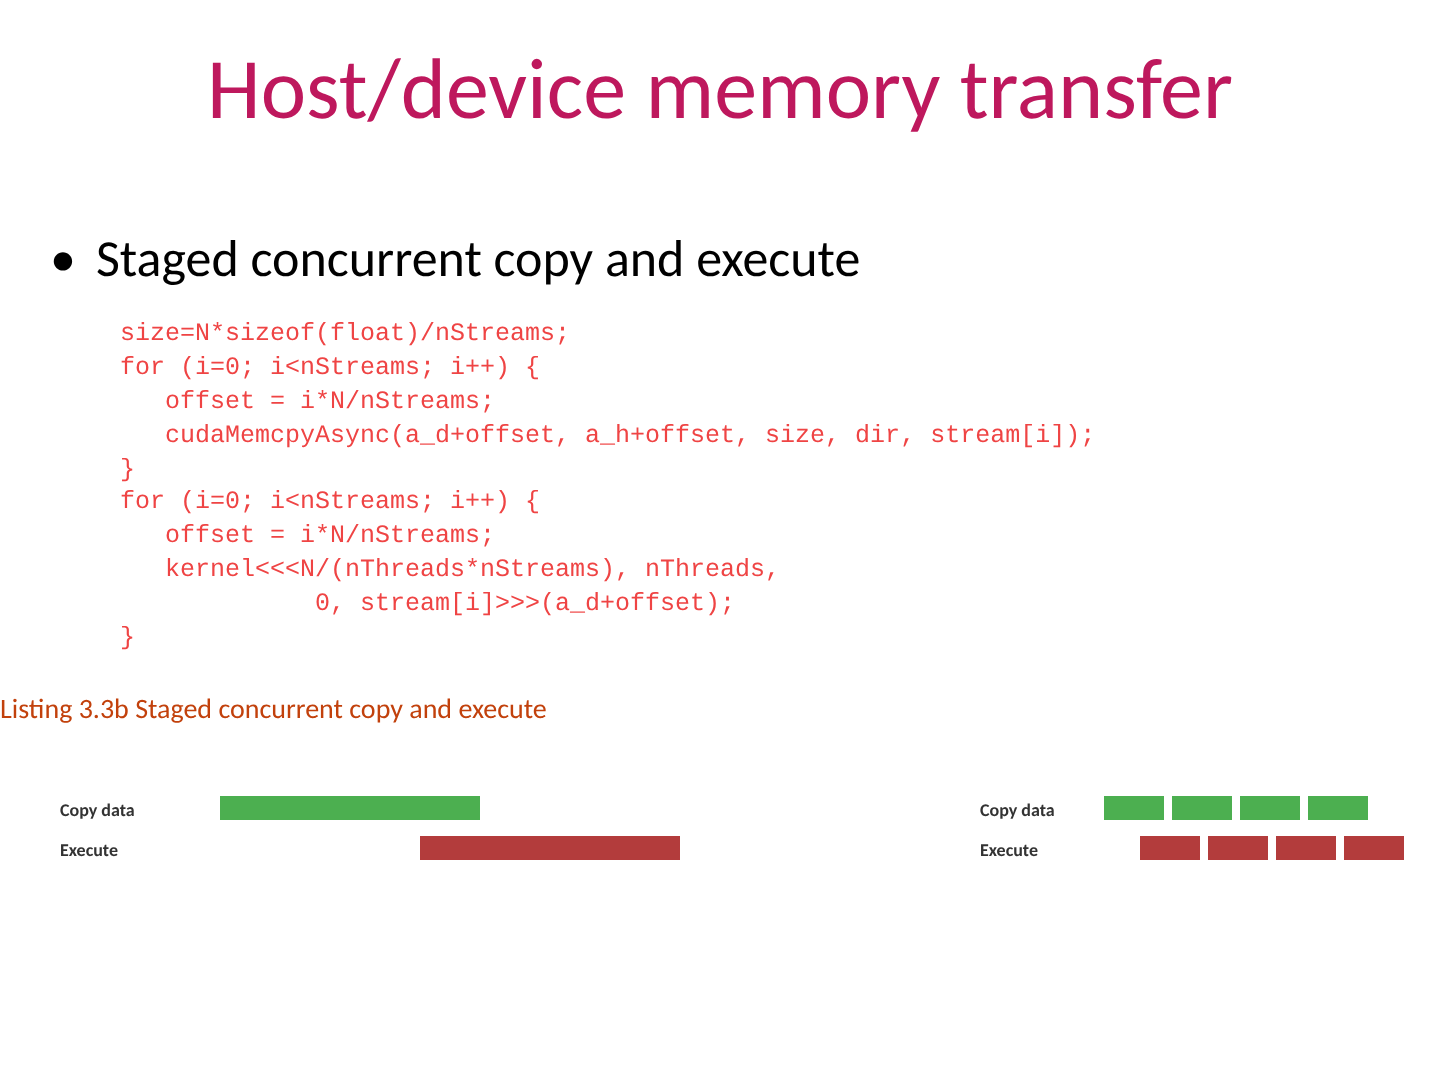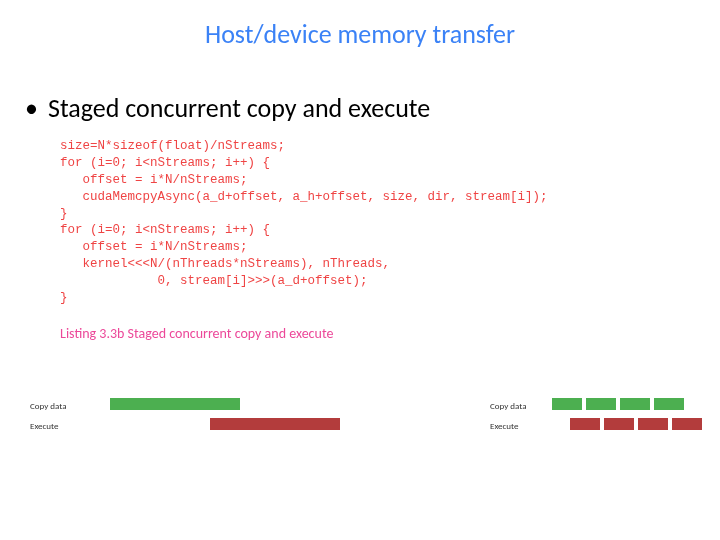--- a/index.html
+++ b/index.html
@@ -5,23 +5,23 @@
   * { margin: 0; padding: 0; box-sizing: border-box; }
   body {
     width: 720px;
     height: 540px;
     background: #ffffff;
     font-family: Calibri, Arial, sans-serif;
     position: relative;
     overflow: hidden;
   }
   .title {
-    font-size: 26px;
+    font-size: 43px;
     font-weight: 400;
-    color: #3b82f6;
+    color: #be185d;
     text-align: center;
     margin-top: 18px;
     letter-spacing: 0px;
   }
   .bullet-row {
     margin-top: 42px;
     margin-left: 25px;
     font-size: 26px;
     color: #000;
   }
@@ -33,35 +33,35 @@
     margin-top: 14px;
     margin-left: 60px;
     font-family: "Courier New", monospace;
     font-size: 12.5px;
     line-height: 1.35;
     color: #ef4444;
     white-space: pre;
   }
   .listing-caption {
     margin-top: 18px;
-    margin-left: 60px;
     font-size: 14px;
-    color: #ec4899;
+    color: #c2410c;
   }
   .diagram-area {
     position: absolute;
     left: 0;
     top: 382px;
     width: 720px;
     height: 110px;
   }
   .d-label {
     position: absolute;
     font-size: 9px;
     color: #333;
+    font-weight: bold;
   }
   .bar {
     position: absolute;
     height: 12px;
   }
   .green { background: #4caf50; }
   .red   { background: #b33c3c; }
 </style>
 </head>
 <body>

